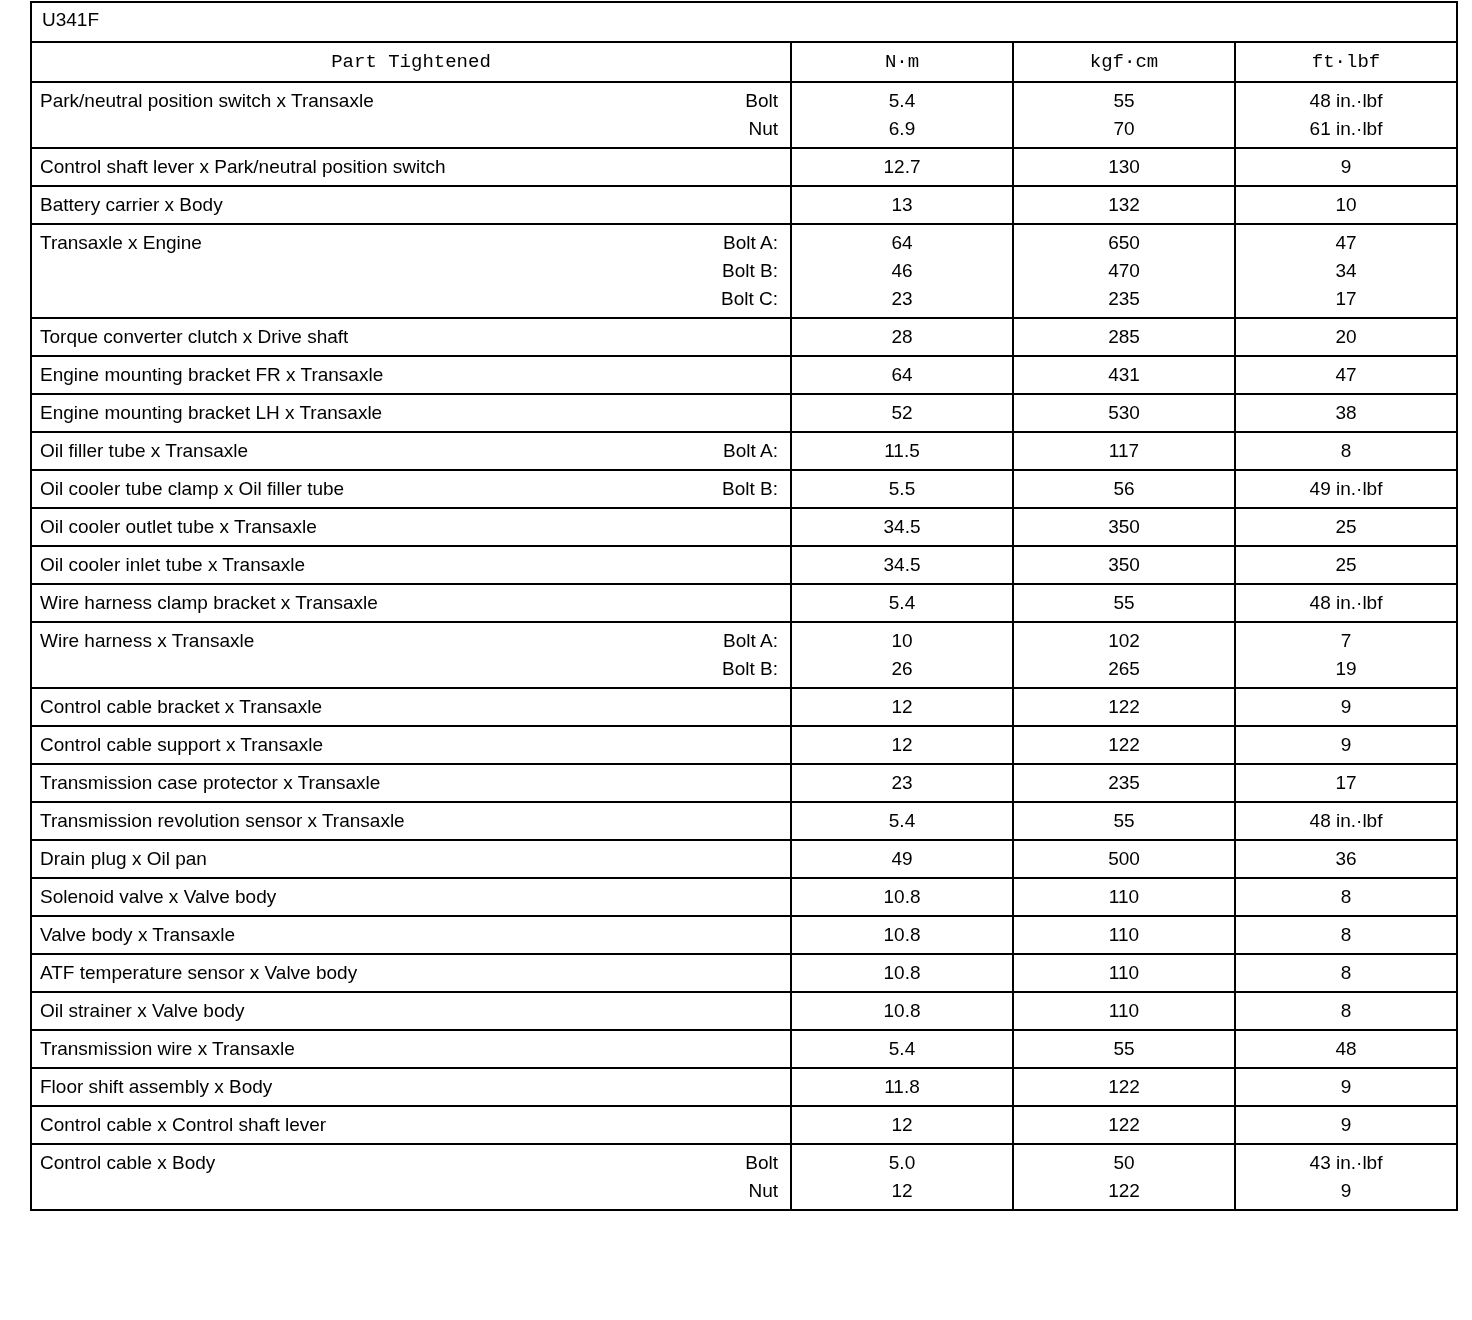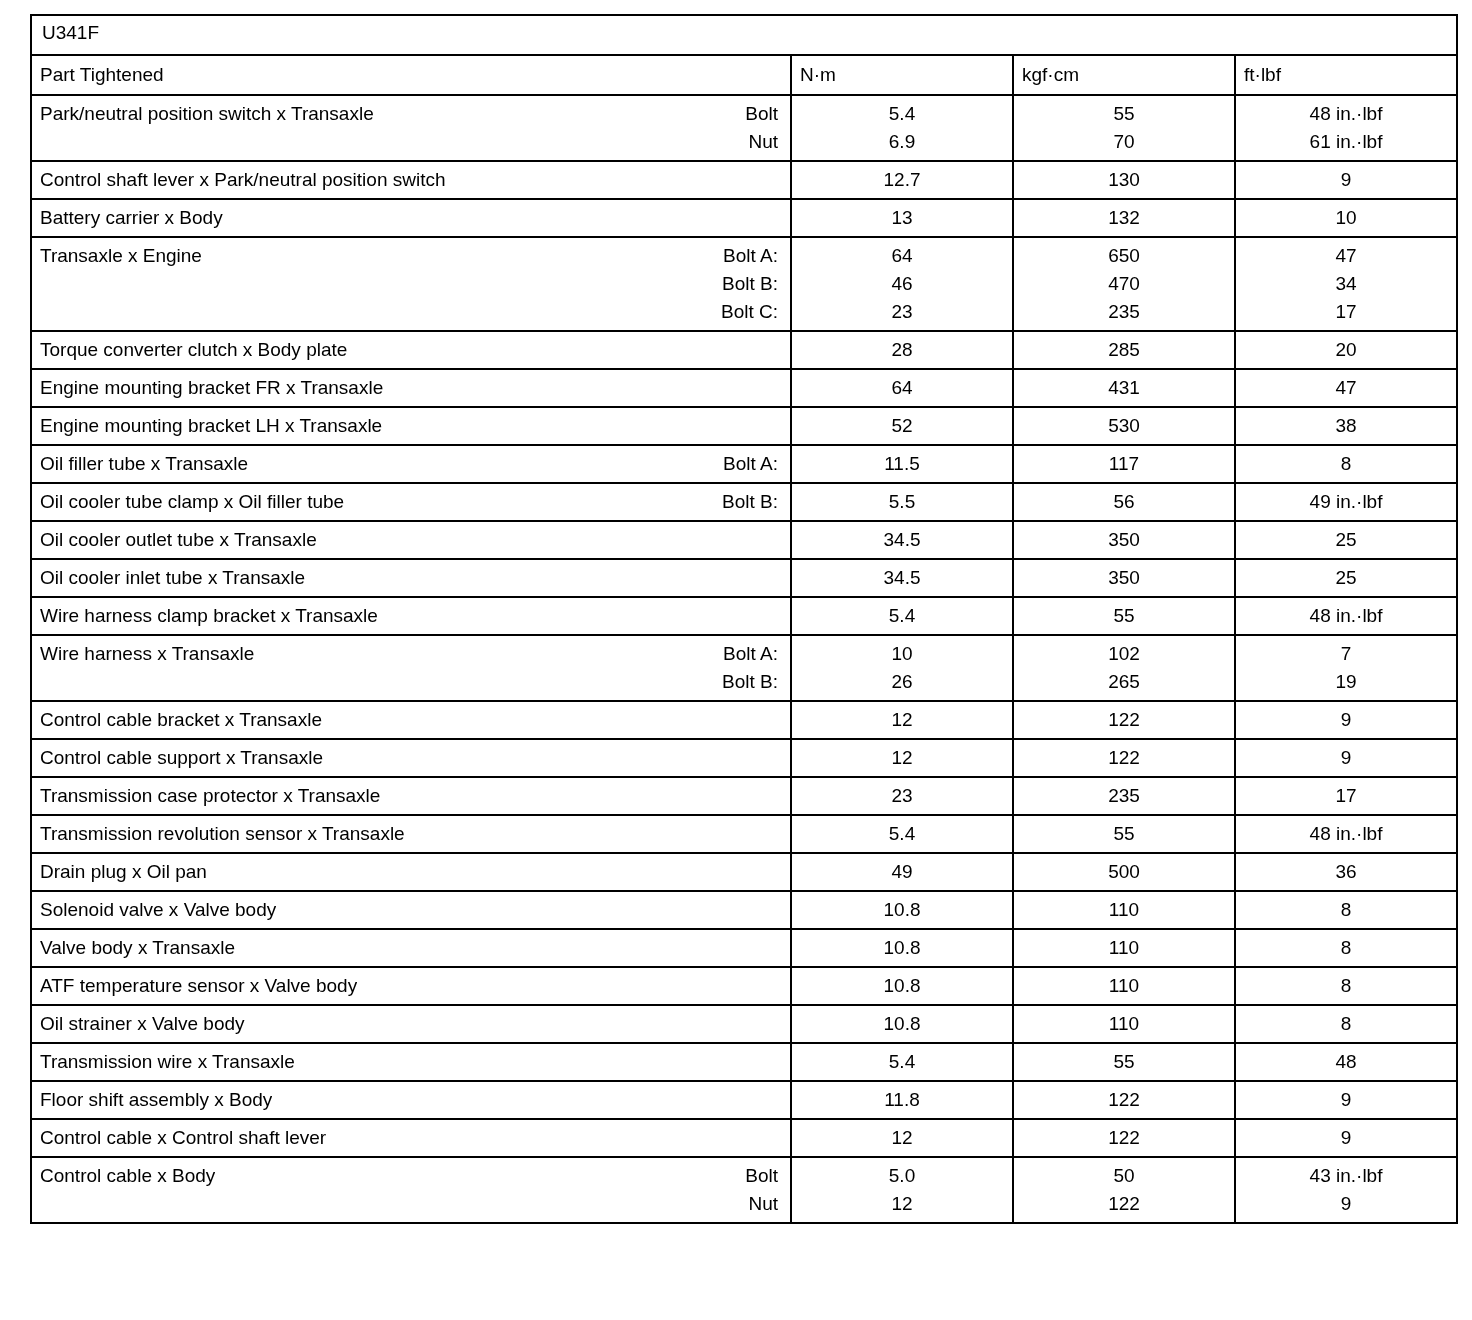--- a/index.html
+++ b/index.html
@@ -8,43 +8,44 @@
     padding: 0;
     background: #ffffff;
   }
   body {
     width: 1472px;
     height: 1320px;
     font-family: "Liberation Sans", sans-serif;
     color: #000000;
   }
   .page {
-    padding: 14px 14px 0 30px;
+    padding: 1px 14px 0 30px;
   }
   .torque-table {
     border-collapse: collapse;
     width: 1428px;
     table-layout: fixed;
   }
   .torque-table col.c-part { width: 760px; }
   .torque-table col.c-num  { width: 222px; }
   .torque-table td, .torque-table th {
     border: 2px solid #000000;
     font-size: 19px;
     font-weight: normal;
     vertical-align: top;
   }
   .title-cell {
     text-align: left;
     padding: 6px 10px 10px 10px;
   }
   .head-cell {
-    text-align: left;
+    text-align: center;
     padding: 6px 8px;
     line-height: 26px;
+    font-family: Liberation Mono, monospace;
   }
   .part-cell {
     padding: 4px 10px 4px 8px;
     text-align: left;
     border-radius: 19px;
   }
   .part-line {
     display: flex;
     justify-content: space-between;
     line-height: 28px;
@@ -171,21 +172,21 @@
           </td>
           <td class="value-cell">
             <div class="value-line">47</div>
             <div class="value-line">34</div>
             <div class="value-line">17</div>
           </td>
         </tr>
         <tr>
           <td class="part-cell">
             <div class="part-line">
-              <span class="part-name">Torque converter clutch x Body plate</span>
+              <span class="part-name">Torque converter clutch x Drive shaft</span>
               <span class="fastener-label"></span>
             </div>
           </td>
           <td class="value-cell">
             <div class="value-line">28</div>
           </td>
           <td class="value-cell">
             <div class="value-line">285</div>
           </td>
           <td class="value-cell">

